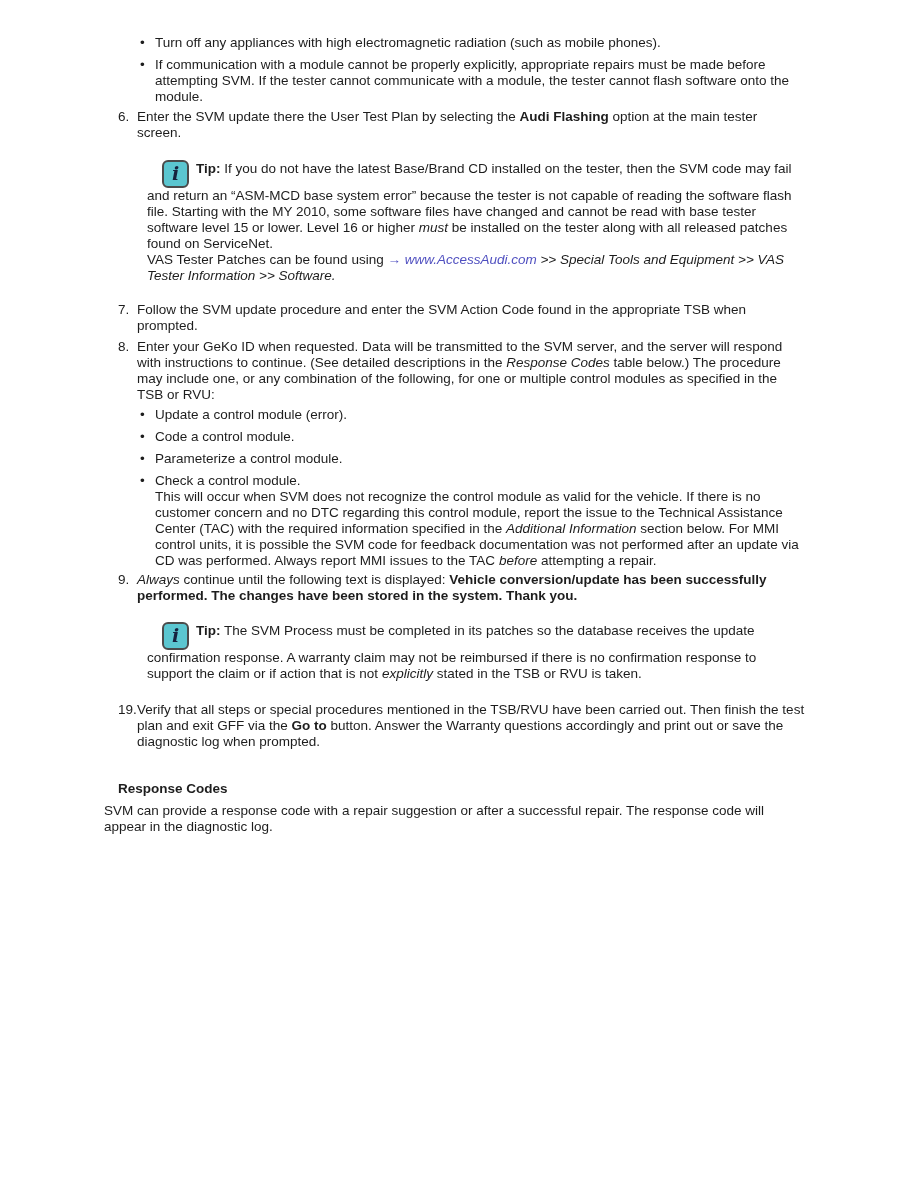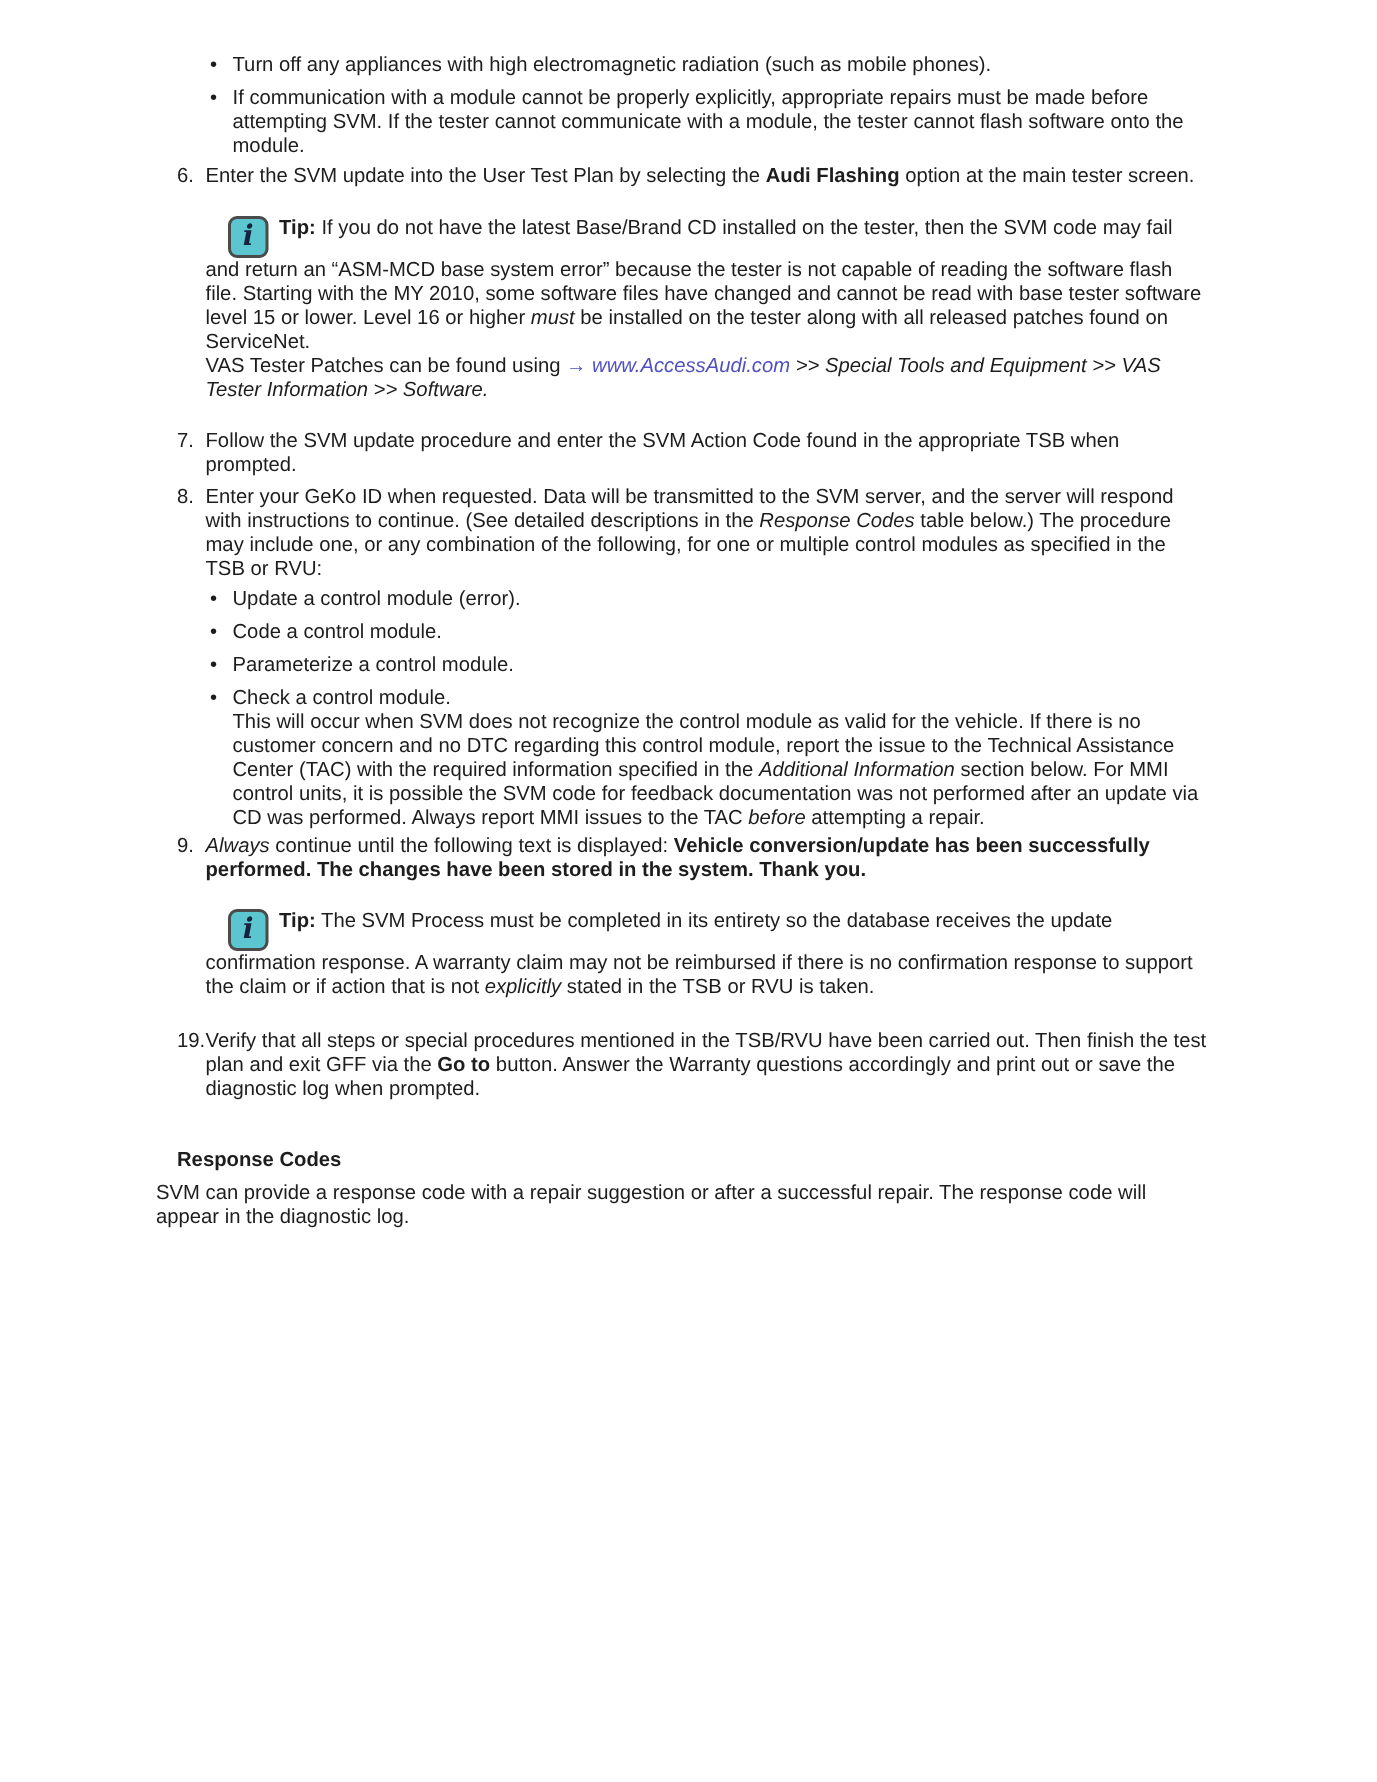--- a/index.html
+++ b/index.html
@@ -13,21 +13,21 @@
   .rich{white-space:pre-wrap;}
   .li{display:flex;align-items:flex-start;}
   .num{flex:none;width:19px;}
   .li.bul{padding-left:22px;}
   .bull{flex:none;width:15px;}
   .txt{flex:1;}
   .b{font-weight:700;}
   .i{font-style:italic;}
   .link{color:#5050c0;font-style:italic;}
   .arrow{color:#5050c0;}
-  .tip{margin-left:19px;}
+  .tip{margin-left:29px;}
   .tip.flush{margin-left:-12px;}
   .tip.flush .tipicon{margin-left:11px;}
   .tipicon{
     display:inline-block;width:23px;height:24px;
     background:#5bc6d0;border:2px solid #4b4b4b;border-radius:6px;
     color:#16223e;font-family:"DejaVu Serif","Liberation Serif",serif;
     font-style:italic;font-weight:700;font-size:19px;line-height:22px;
     text-align:center;vertical-align:-7px;margin-right:7px;
   }
   .heading{font-weight:700;}
@@ -47,21 +47,21 @@
     <div class="txt rich"><span>Turn off any appliances with high electromagnetic radiation (such as mobile phones).</span></div>
   </div>
 
   <div class="li bul mt6">
     <span class="bull">•</span>
     <div class="txt rich"><span>If communication with a module cannot be properly explicitly, appropriate repairs must be made before attempting SVM. If the tester cannot communicate with a module, the tester cannot flash software onto the module.</span></div>
   </div>
 
   <div class="li mt4">
     <span class="num">6.</span>
-    <div class="txt rich"><span>Enter the SVM update into the User Test Plan by selecting the </span><span class="b">Audi Flashing</span><span> option at the main tester screen.</span></div>
+    <div class="txt rich"><span>Enter the SVM update there the User Test Plan by selecting the </span><span class="b">Audi Flashing</span><span> option at the main tester screen.</span></div>
   </div>
 
   <div class="tip rich mt3">
     <span class="tipicon">i</span><span><span class="b">Tip:</span><span> If you do not have the latest Base/Brand CD installed on the tester, then the SVM code may fail and return an “ASM-MCD base system error” because the tester is not capable of reading the software flash file. Starting with the MY 2010, some software files have changed and cannot be read with base tester software level 15 or lower. Level 16 or higher </span><span class="i">must</span><span> be installed on the tester along with all released patches found on ServiceNet.
 VAS Tester Patches can be found using </span><span class="arrow">→</span><span> </span><span class="link">www.AccessAudi.com</span><span class="i"> &gt;&gt; Special Tools and Equipment &gt;&gt; VAS Tester Information &gt;&gt; Software.</span></span>
   </div>
 
   <div class="li mt2">
     <span class="num">7.</span>
     <div class="txt rich"><span>Follow the SVM update procedure and enter the SVM Action Code found in the appropriate TSB when prompted.</span></div>
@@ -92,21 +92,21 @@
     <div class="txt rich"><span>Check a control module.
 This will occur when SVM does not recognize the control module as valid for the vehicle. If there is no customer concern and no DTC regarding this control module, report the issue to the Technical Assistance Center (TAC) with the required information specified in the </span><span class="i">Additional Information</span><span> section below. For MMI control units, it is possible the SVM code for feedback documentation was not performed after an update via CD was performed. Always report MMI issues to the TAC </span><span class="i">before</span><span> attempting a repair.</span></div>
   </div>
 
   <div class="li mt3">
     <span class="num">9.</span>
     <div class="txt rich"><span class="i">Always</span><span> continue until the following text is displayed: </span><span class="b">Vehicle conversion/update has been successfully performed. The changes have been stored in the system. Thank you.</span></div>
   </div>
 
   <div class="tip rich mt2">
-    <span class="tipicon">i</span><span><span class="b">Tip:</span><span> The SVM Process must be completed in its entirety so the database receives the update confirmation response. A warranty claim may not be reimbursed if there is no confirmation response to support the claim or if action that is not </span><span class="i">explicitly</span><span> stated in the TSB or RVU is taken.</span></span>
+    <span class="tipicon">i</span><span><span class="b">Tip:</span><span> The SVM Process must be completed in its patches so the database receives the update confirmation response. A warranty claim may not be reimbursed if there is no confirmation response to support the claim or if action that is not </span><span class="i">explicitly</span><span> stated in the TSB or RVU is taken.</span></span>
   </div>
 
   <div class="li mt4">
     <span class="num">19.</span>
     <div class="txt rich"><span>Verify that all steps or special procedures mentioned in the TSB/RVU have been carried out. Then finish the test plan and exit GFF via the </span><span class="b">Go to</span><span> button. Answer the Warranty questions accordingly and print out or save the diagnostic log when prompted.</span></div>
   </div>
 
 
   <div class="heading mt31">Response Codes</div>
 

